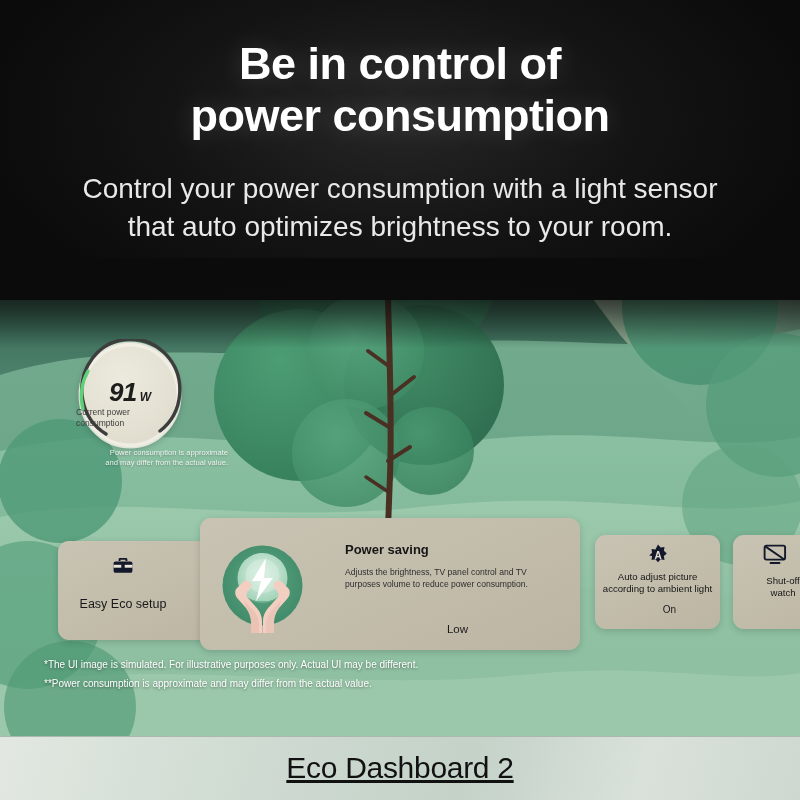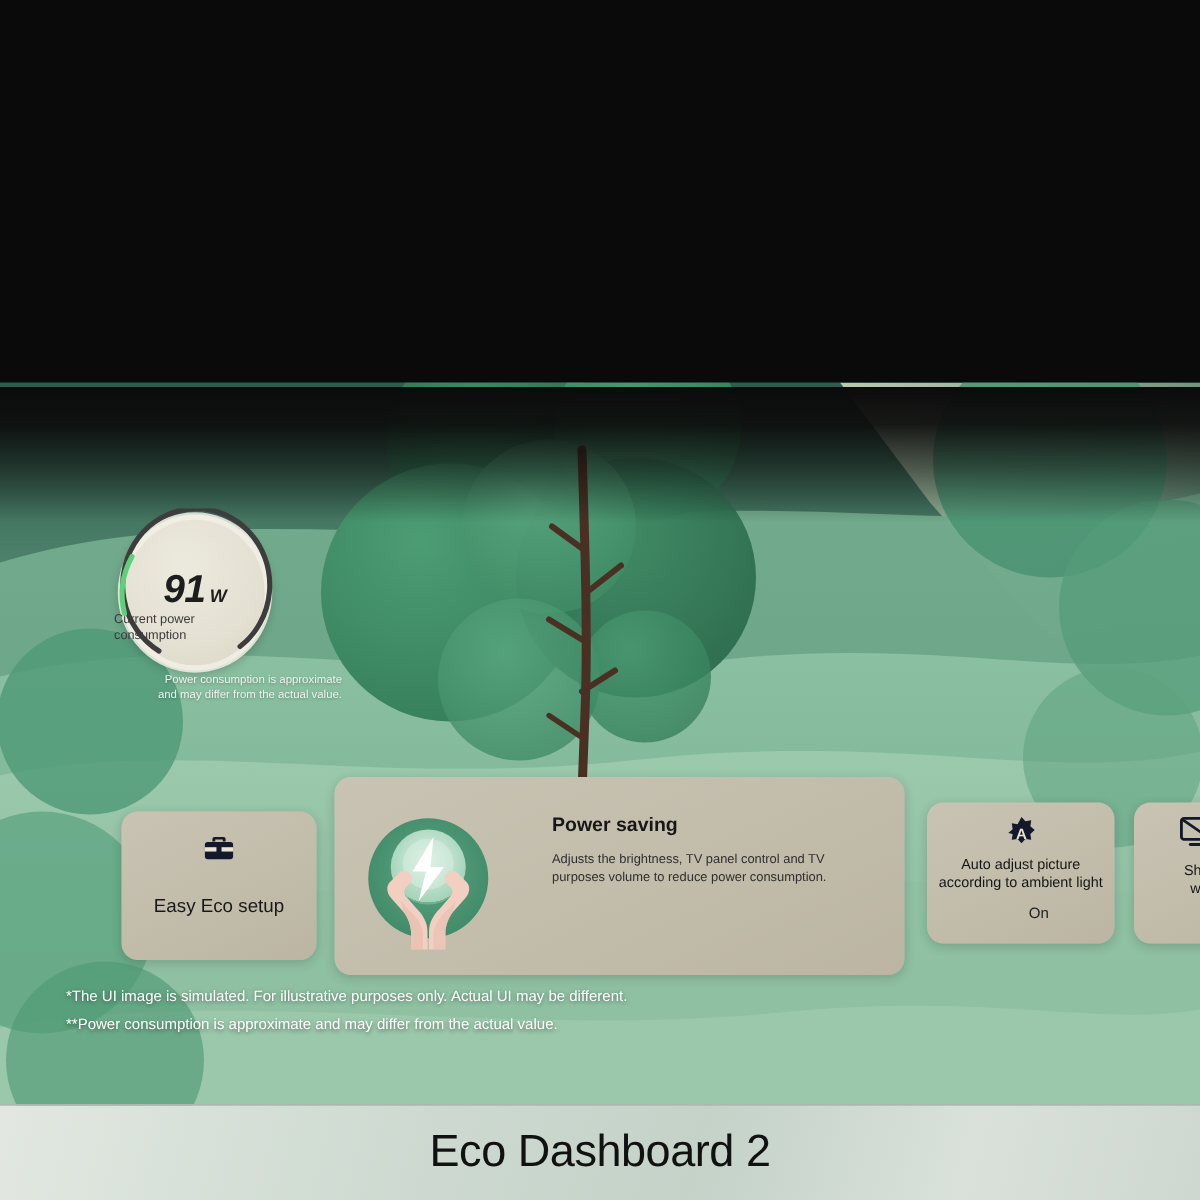--- a/index.html
+++ b/index.html
@@ -71,23 +71,22 @@
     position:absolute;left:18px;top:448px;width:210px;text-align:right;z-index:10;
     color:#eef3ef;font-size:7.6px;line-height:10px;white-space:pre-line;
     text-shadow:0 1px 2px rgba(0,0,0,.28);
   }
 
   
   .card{
     position:absolute;z-index:10;border-radius:11px;
     background:linear-gradient(155deg,#c9c3b3 0%,#c2bcab 55%,#bcb5a4 100%);
     box-shadow:0 2px 7px rgba(0,0,0,.16);
-    margin-left:23px;
-  }
-  #card-easy{left:58px;top:541px;width:130px;height:99px;}
+  }
+  #card-easy{left:58px;top:541px;width:130px;height:99px;padding-left:44px;}
   #card-easy .ico{position:absolute;left:0;top:15px;width:130px;text-align:center;}
   #card-easy .lbl{
     position:absolute;left:0;top:56px;width:130px;text-align:center;
     font-size:12.5px;color:#181818;
   }
 
   #card-power{left:200px;top:518px;width:380px;height:132px;}
   #card-power .orb{position:absolute;left:15px;top:20px;width:95px;height:95px;}
   #card-power .ttl{position:absolute;left:145px;top:24px;font-size:13px;font-weight:bold;color:#161616;}
   #card-power .desc{
@@ -125,21 +124,21 @@
   }
 
   
   #bottombar{
     position:absolute;left:0;top:736px;width:800px;height:64px;z-index:12;
     background:linear-gradient(105deg,#e2e8e1 0%,#d2ddd4 26%,#c4d2c8 58%,#d9e1da 80%,#cfd8d0 100%);
     border-top:1px solid #aab8ae;
   }
   #bottombar .t{
     position:absolute;left:0;top:14px;width:800px;text-align:center;
-    font-size:30px;color:#111;font-weight:400;letter-spacing:-0.3px;
+    font-size:30px;color:#111;font-weight:400;letter-spacing:-0.3px;text-decoration:underline;
   }
 </style>
 </head>
 <body>
 
 <div id="stage">
 
   <div id="scene">
     <svg width="800" height="485" viewBox="0 0 800 485">
       <defs>
@@ -259,20 +258,21 @@
         <path d="M22 50 c-3 3 -2 8 1 11 l8 9 c3 4 5 9 5 14 v12 h11 V83 c0-6 -3-11 -7-15 l-7-8 c-2-2 -2-5 0-7 l2-2 c2-2 2-5 0-7 c-2-2 -5-2 -7 0 Z" fill="#f3cfc2"></path>
         <path d="M29 62 c2 3 5 6 8 9 c4 4 7 9 7 15 v10 h-8 V84 c0-5 -2-10 -5-14 Z" fill="#e3b9ab" opacity="0.55"></path>
 
         <path d="M73 50 c3 3 2 8 -1 11 l-8 9 c-3 4 -5 9 -5 14 v12 H48 V83 c0-6 3-11 7-15 l7-8 c2-2 2-5 0-7 l-2-2 c-2-2 -2-5 0-7 c2-2 5-2 7 0 Z" fill="#f3cfc2"></path>
         <path d="M66 62 c-2 3 -5 6 -8 9 c-4 4 -7 9 -7 15 v10 h8 V84 c0-5 2-10 5-14 Z" fill="#e3b9ab" opacity="0.45"></path>
       </svg>
     </div>
     <div class="ttl">Power saving</div>
     <div class="desc">Adjusts the brightness, TV panel control and TV
 purposes volume to reduce power consumption.</div>
+    <div class="lvl">Low</div>
   </div>
 
   <div class="card" id="card-auto">
     <div class="ico">
       <svg width="22" height="22" viewBox="0 0 22 22">
         <path d="M11 0.6 l2.6 2.9 3.9-.6 -.6 3.9 2.9 2.6 -2.9 2.6 .6 3.9 -3.9-.6 -2.6 2.9 -2.6-2.9 -3.9 .6 .6-3.9 L2.2 11.4 5.1 8.8 4.5 4.9 8.4 5.5 Z" fill="#14182b"></path>
         <text x="11" y="15" text-anchor="middle" font-family="Liberation Sans, sans-serif" font-size="10" font-weight="bold" fill="#e7e4d6">A</text>
       </svg>
     </div>
     <div class="lbl">Auto adjust picture
@@ -288,19 +288,25 @@
         <path d="M2.6 2.6 L21 15.2" stroke="#14182b" stroke-width="1.9" stroke-linecap="round"></path>
       </svg>
     </div>
     <div class="lbl">Shut-off
 watch</div>
   </div>
 
   <div id="disclaimer">*The UI image is simulated. For illustrative purposes only. Actual UI may be different.
 **Power consumption is approximate and may differ from the actual value.</div>
 
+  <div id="hero">
+    <div id="hero-title">Be in control of
+power consumption</div>
+    <div id="hero-sub">Control your power consumption with a light sensor
+that auto optimizes brightness to your room.</div>
+  </div>
   <div id="hero-fade"></div>
 
   <div id="bottombar">
     <div class="t">Eco Dashboard 2</div>
   </div>
 
 </div>
 
 </body></html>

